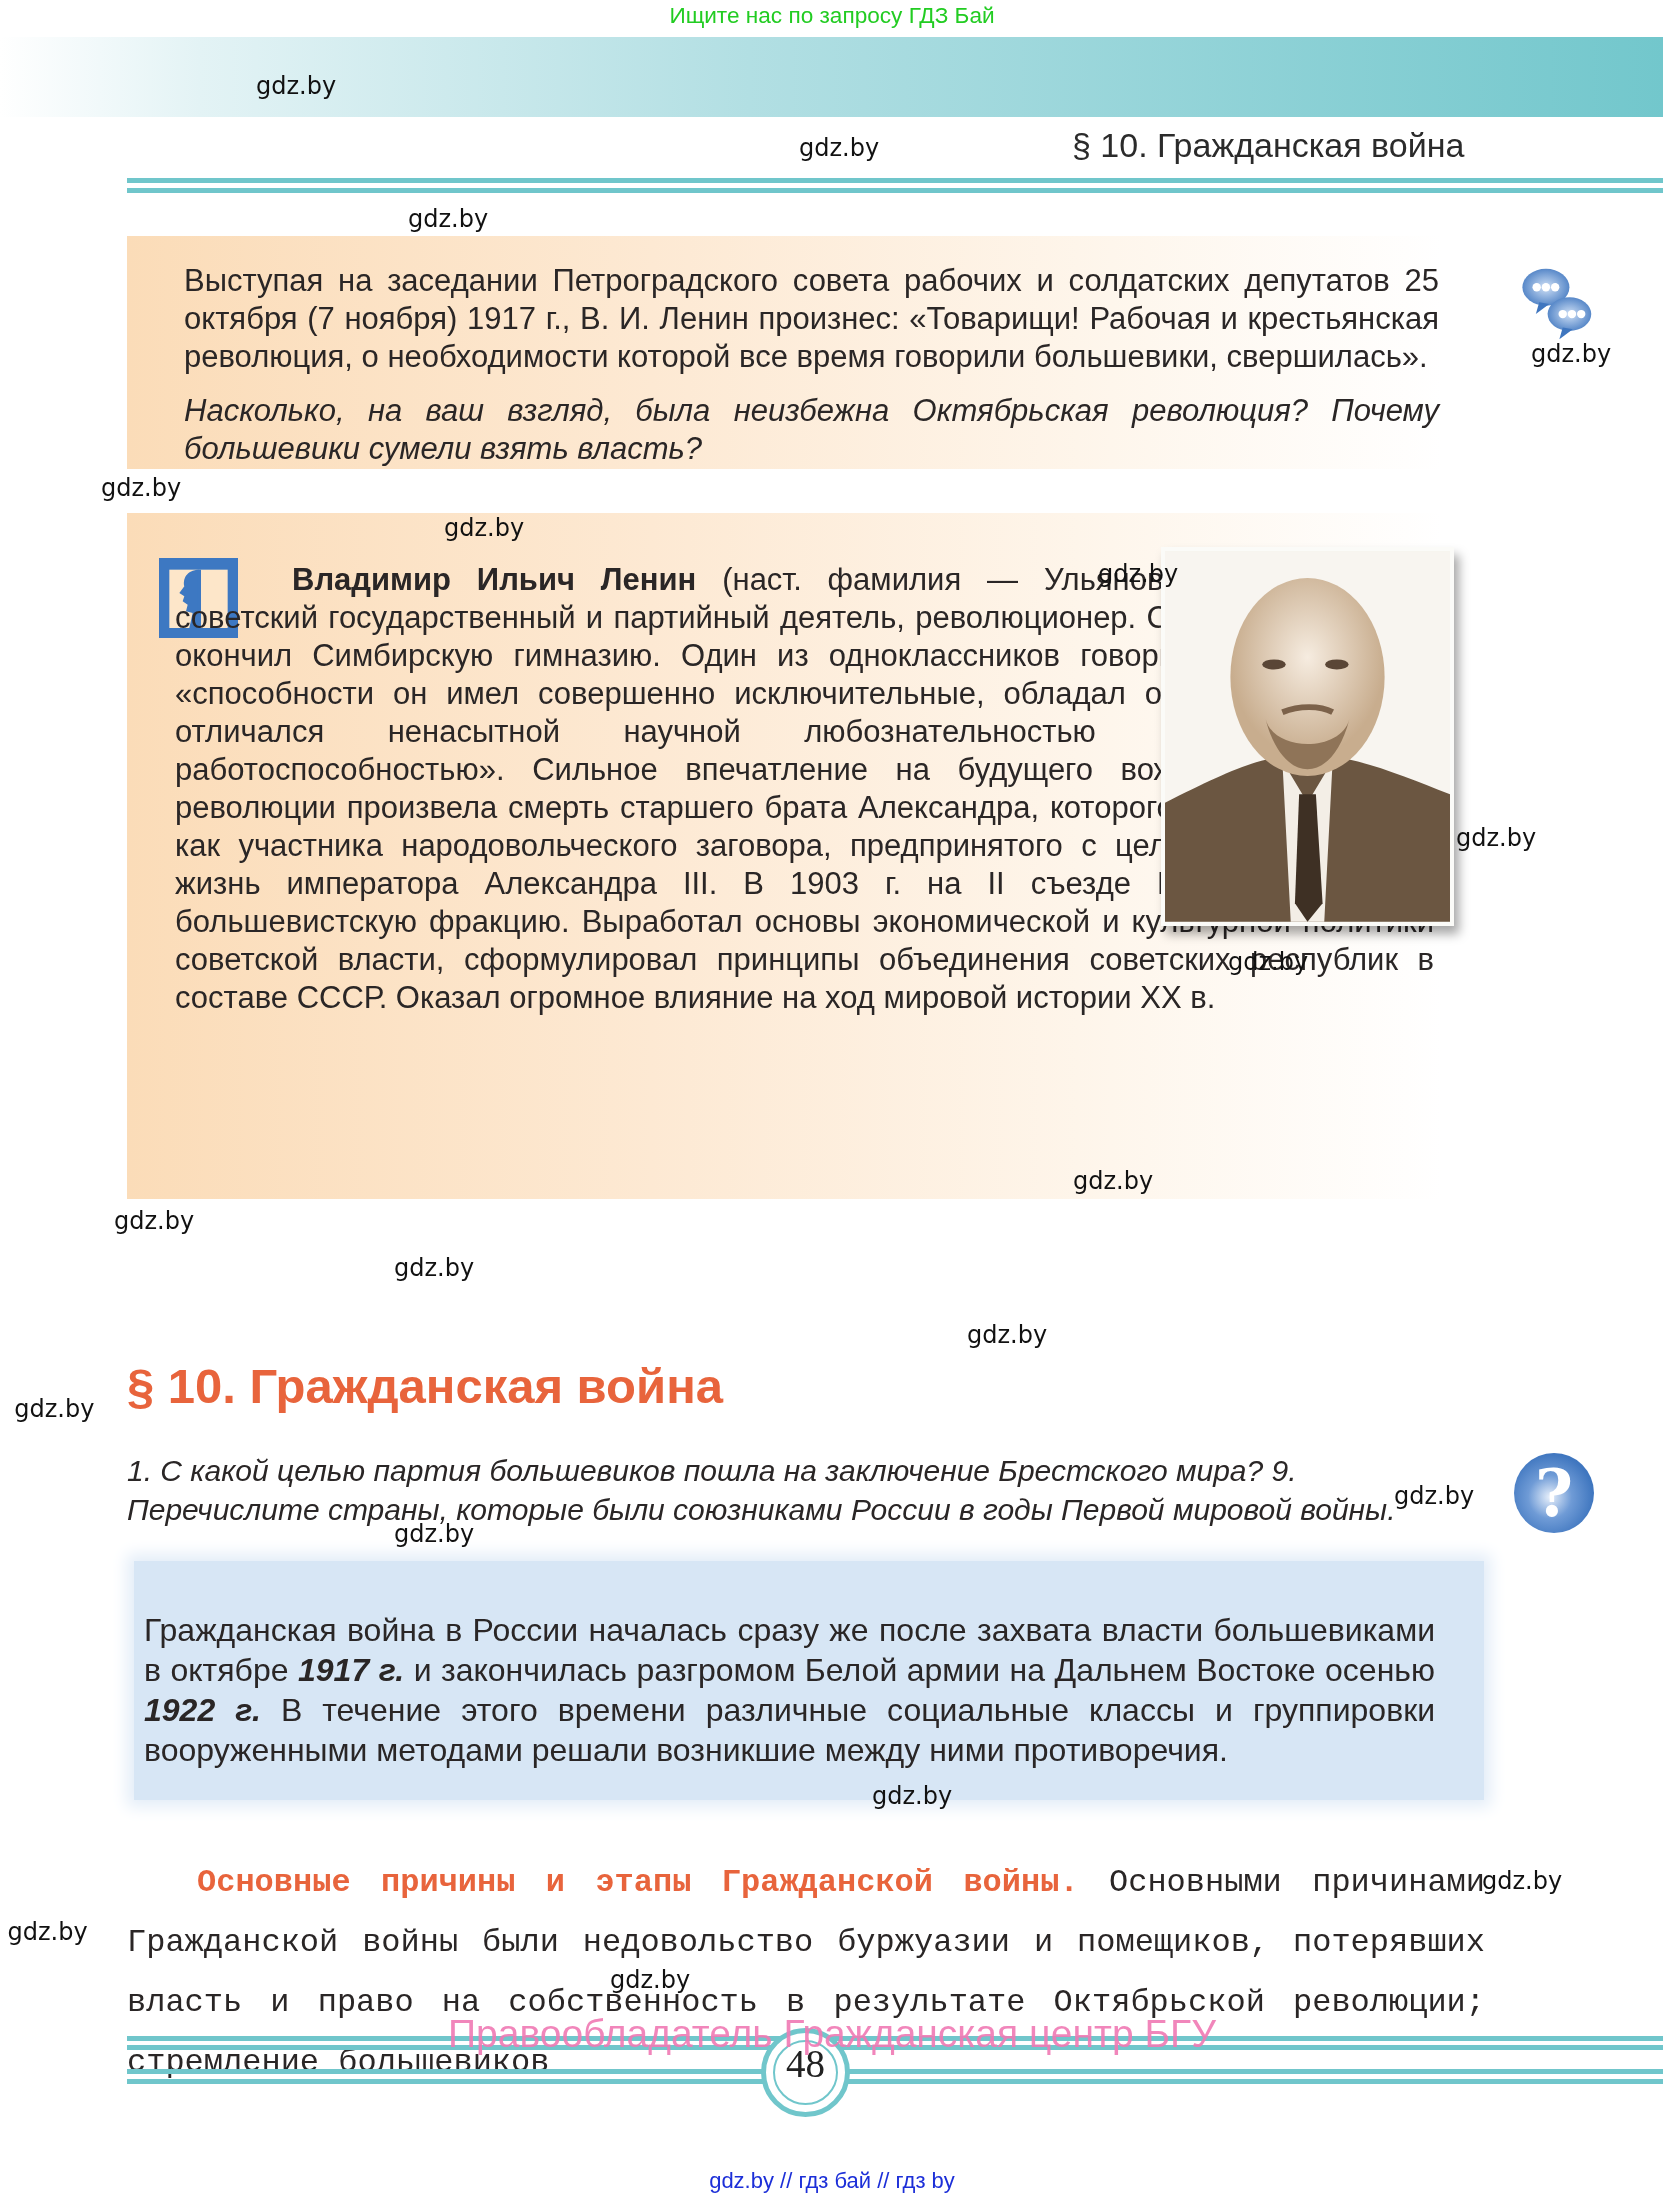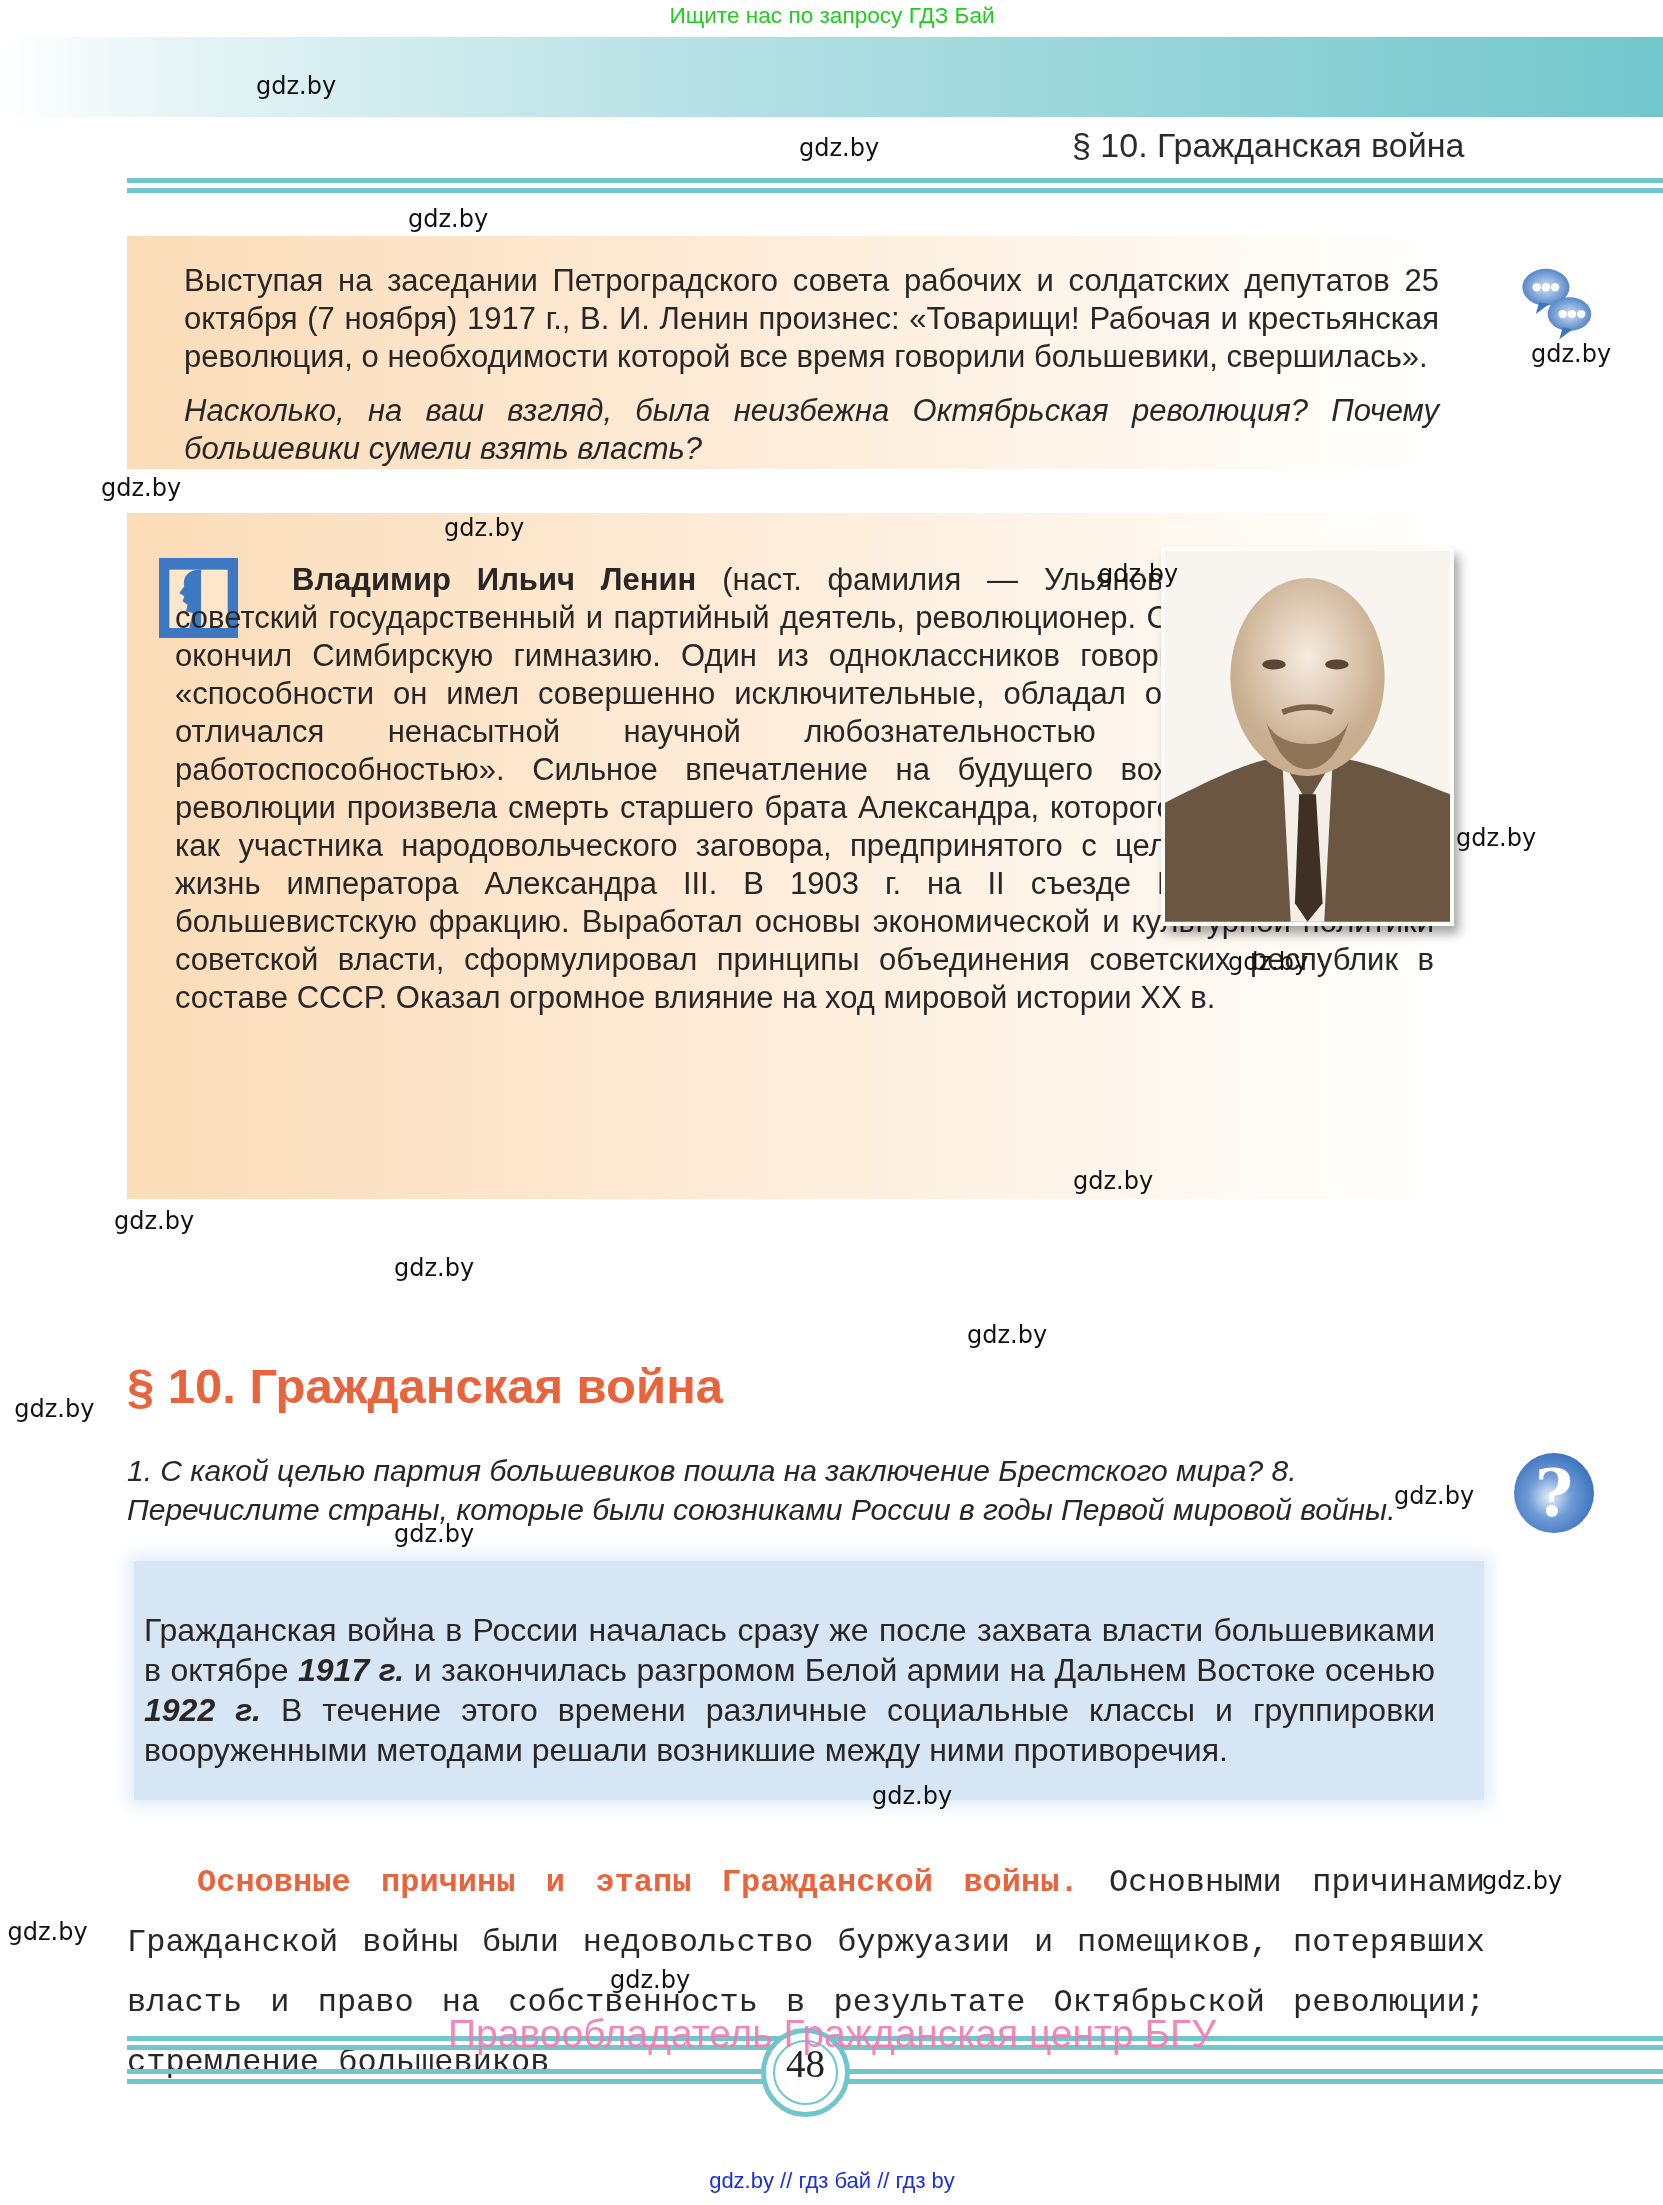--- a/index.html
+++ b/index.html
@@ -98,21 +98,21 @@
     <path d="M160 290 L180 290 L188 420 L170 442 L155 420 Z" fill="#3e3024"></path>
     <ellipse cx="170" cy="150" rx="92" ry="118" fill="url(#face)"></ellipse>
     <path d="M120 200 C140 280 200 280 220 200 C210 240 130 240 120 200 Z" fill="#8f7458"></path>
     <ellipse cx="130" cy="135" rx="14" ry="6" fill="#5a4636"></ellipse>
     <ellipse cx="205" cy="135" rx="14" ry="6" fill="#5a4636"></ellipse>
     <path d="M140 192 C160 184 185 184 200 192" stroke="#7c624a" stroke-width="7" fill="none"></path>
   </svg>
 </div>
 
 <div class="section-title">§ 10. Гражданская война</div>
-<div class="questions">1. С какой целью партия большевиков пошла на заключение Брестского мира? 8. Перечислите страны, которые были союзниками России в годы Первой мировой войны.</div>
+<div class="questions">1. С какой целью партия большевиков пошла на заключение Брестского мира? 9. Перечислите страны, которые были союзниками России в годы Первой мировой войны.</div>
 <div class="q-icon">
   <div style="position:absolute; left:0; top:3.4px; width:80px; text-align:center; font-family:'DejaVu Serif', serif; font-weight:bold; font-size:65px; color:#ffffff; line-height:74px;">?</div>
 </div>
 
 <div class="box-blue"></div>
 <div class="blue-text">
   <span>Гражданская война в России началась сразу же после захвата власти большевиками в октябре </span><span class="bold italic">1917 г.</span><span> и закончилась разгромом Белой армии на Дальнем Востоке осенью </span><span class="bold italic">1922 г.</span><span> В течение этого времени различные социальные классы и группировки вооруженными методами решали возникшие между ними противоречия.</span>
 </div>
 
 <div class="body-serif">

